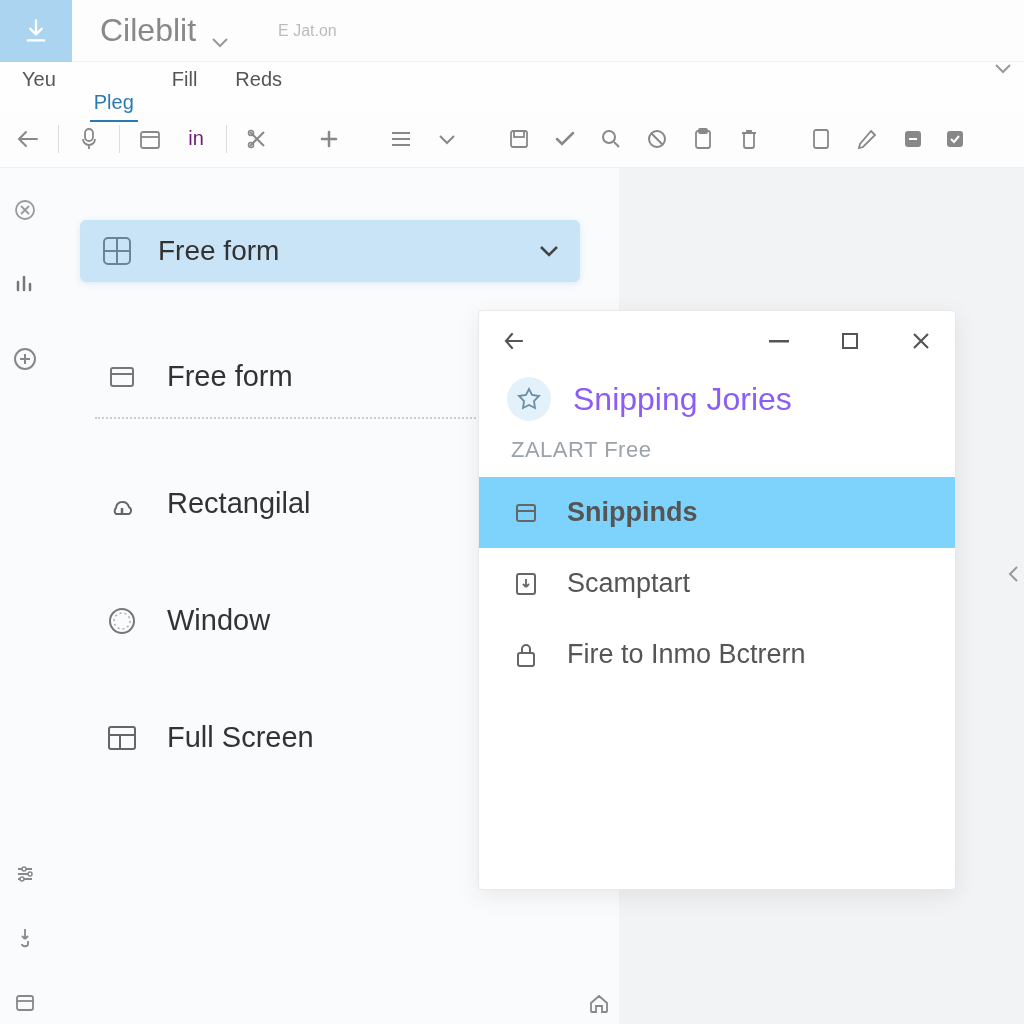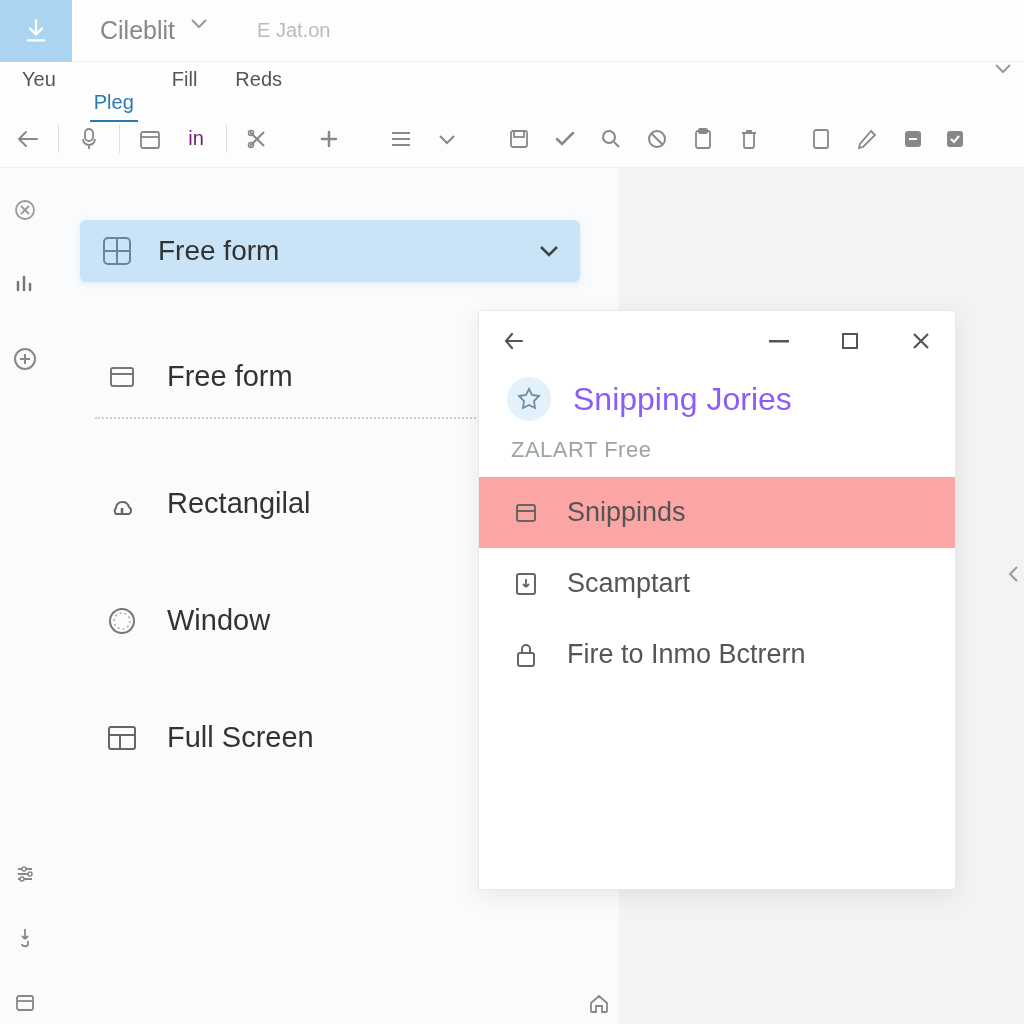--- a/index.html
+++ b/index.html
@@ -1,22 +1,22 @@
 <!DOCTYPE html>
 <html><head>
 <meta charset="utf-8">
 <style>
 * { box-sizing: border-box; margin: 0; padding: 0; font-family: 'Segoe UI', -apple-system, sans-serif; }
 body { width: 1024px; height: 1024px; background: #fafbfc; overflow: hidden; position: relative; }
 
 
 .titlebar { height: 62px; background: #fdfdfd; display: flex; align-items: center; border-bottom: 1px solid #f0f0f0; }
 .titlebar-left { width: 72px; height: 62px; background: #aad4ef; display: flex; align-items: center; justify-content: center; }
-.title-dropdown { display: flex; align-items: flex-start; gap: 14px; padding: 0 28px; color: #888; font-size: 25px; font-weight: 400; }
-.title-secondary { color: #bbb; font-size: 20px; padding: 0 20px; text-align: right; }
+.title-dropdown { display: flex; align-items: flex-end; gap: 14px; padding: 0 28px; color: #888; font-size: 32px; font-weight: 400; }
+.title-secondary { color: #bbb; font-size: 16px; padding: 0 20px; text-align: right; }
 
 
 .menubar { height: 48px; background: #fefefe; display: flex; align-items: flex-start; padding: 0 18px; gap: 30px; font-size: 20px; color: #555; position: relative; }
 .menu-item { padding: 6px 4px; cursor: pointer; }
 .menu-item.active { color: #2a7ab0; border-bottom: 2px solid #2a7ab0; margin-top: 23px; }
 .menu-caret-right { position: absolute; right: 12px; color: #999; }
 
 
 .toolbar { height: 58px; background: #fdfdfd; display: flex; align-items: center; padding: 0 8px; gap: 6px; border-bottom: 1px solid #eee; }
 .tool-btn { width: 40px; height: 40px; display: flex; align-items: center; justify-content: center; color: #7a7a7a; cursor: pointer; }
@@ -47,21 +47,21 @@
 
 .popup { position: absolute; left: 478px; top: 310px; width: 478px; height: 580px; background: #fff; border: 1px solid #e8e8e8; box-shadow: 0 6px 24px rgba(0,0,0,0.08); border-radius: 4px; }
 .popup-header { height: 60px; display: flex; align-items: center; justify-content: space-between; padding: 0 24px; }
 .popup-header-left, .popup-header-right { display: flex; gap: 52px; align-items: center; color: #555; }
 .popup-win-btn { cursor: pointer; }
 .popup-title-row { display: flex; align-items: center; gap: 22px; padding: 6px 28px 8px 28px; }
 .popup-star { width: 44px; height: 44px; border-radius: 50%; background: #e3f1fa; display: flex; align-items: center; justify-content: center; color: #6b8fa8; }
 .popup-title { font-size: 32px; color: #8b5cf6; font-weight: 400; }
 .popup-subtitle { font-size: 22px; color: #9aa3a8; padding: 8px 32px 14px 32px; letter-spacing: 0.5px; }
 .popup-list-item { display: flex; align-items: center; gap: 26px; padding: 20px 32px; font-size: 27px; color: #555; cursor: pointer; }
-.popup-list-item.selected { background: #fca5a5; }
+.popup-list-item.selected { background: #7dd3fc; font-weight: bold; }
 .popup-list-item .icon-wrap { width: 30px; display: flex; justify-content: center; color: #666; }
 
 
 .home-icon { position: absolute; left: 588px; bottom: 10px; color: #888; }
 
 svg { display: block; }
 </style>
 </head>
 <body>
 

